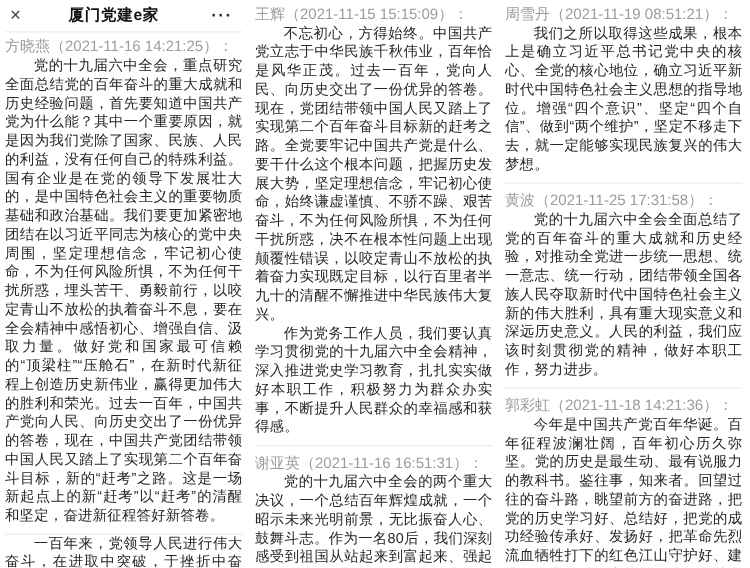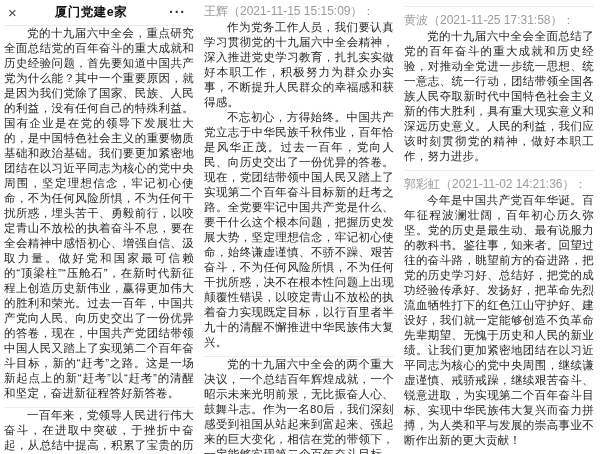--- a/index.html
+++ b/index.html
@@ -47,55 +47,61 @@
 <div class="page">
 
   <div class="col">
     <div class="appbar">
       <span class="close">×</span>
       <span class="title">厦门党建e家</span>
       <span class="more">···</span>
     </div>
 
     <div class="comment first">
+      <div class="author">方晓燕（2021-11-16 14:21:25）：</div>
       <p class="para">党的十九届六中全会，重点研究全面总结党的百年奋斗的重大成就和历史经验问题，首先要知道中国共产党为什么能？其中一个重要原因，就是因为我们党除了国家、民族、人民的利益，没有任何自己的特殊利益。国有企业是在党的领导下发展壮大的，是中国特色社会主义的重要物质基础和政治基础。我们要更加紧密地团结在以习近平同志为核心的党中央周围，坚定理想信念，牢记初心使命，不为任何风险所惧，不为任何干扰所惑，埋头苦干、勇毅前行，以咬定青山不放松的执着奋斗不息，要在全会精神中感悟初心、增强自信、汲取力量。做好党和国家最可信赖的“顶梁柱”“压舱石”，在新时代新征程上创造历史新伟业，赢得更加伟大的胜利和荣光。过去一百年，中国共产党向人民、向历史交出了一份优异的答卷，现在，中国共产党团结带领中国人民又踏上了实现第二个百年奋斗目标，新的“赶考”之路。这是一场新起点上的新“赶考”以“赶考”的清醒和坚定，奋进新征程答好新答卷。</p>
     </div>
 
     <div class="divider"></div>
 
     <div class="comment">
       <p class="para">一百年来，党领导人民进行伟大奋斗，在进取中突破，于挫折中奋起，从总结中提高，积累了宝贵的历史经验。党的十九届六中全会审议通过的《中共</p>
     </div>
   </div>
 
   <div class="col">
     <div class="comment first">
       <div class="author">王辉（2021-11-15 15:15:09）：</div>
+      <p class="para">不忘初心，方得始终。中国共产党立志于中华民族千秋伟业，百年恰是风华正茂。过去一百年，党向人民、向历史交出了一份优异的答卷。现在，党团结带领中国人民又踏上了实现第二个百年奋斗目标新的赶考之路。全党要牢记中国共产党是什么、要干什么这个根本问题，把握历史发展大势，坚定理想信念，牢记初心使命，始终谦虚谨慎、不骄不躁、艰苦奋斗，不为任何风险所惧，不为任何干扰所惑，决不在根本性问题上出现颠覆性错误，以咬定青山不放松的执着奋力实现既定目标，以行百里者半九十的清醒不懈推进中华民族伟大复兴。</p>
       <p class="para">作为党务工作人员，我们要认真学习贯彻党的十九届六中全会精神，深入推进党史学习教育，扎扎实实做好本职工作，积极努力为群众办实事，不断提升人民群众的幸福感和获得感。</p>
-      <p class="para">不忘初心，方得始终。中国共产党立志于中华民族千秋伟业，百年恰是风华正茂。过去一百年，党向人民、向历史交出了一份优异的答卷。现在，党团结带领中国人民又踏上了实现第二个百年奋斗目标新的赶考之路。全党要牢记中国共产党是什么、要干什么这个根本问题，把握历史发展大势，坚定理想信念，牢记初心使命，始终谦虚谨慎、不骄不躁、艰苦奋斗，不为任何风险所惧，不为任何干扰所惑，决不在根本性问题上出现颠覆性错误，以咬定青山不放松的执着奋力实现既定目标，以行百里者半九十的清醒不懈推进中华民族伟大复兴。</p>
     </div>
 
     <div class="divider"></div>
 
     <div class="comment">
+      <div class="author">谢亚英（2021-11-16 16:51:31）：</div>
       <p class="para">党的十九届六中全会的两个重大决议，一个总结百年辉煌成就，一个昭示未来光明前景，无比振奋人心、鼓舞斗志。作为一名80后，我们深刻感受到祖国从站起来到富起来、强起来的巨大变化，相信在党的带领下，一定能够实现第二个百年奋斗目标、实现中华民族伟大复兴。作为一名基层党员，我们要更加坚定理想信念，砥砺奋进，不断提升服务水平，为公司的发展贡献一份力量。</p>
     </div>
   </div>
 
   <div class="col">
+    <div class="comment first">
+      <div class="author">周雪丹（2021-11-19 08:51:21）：</div>
+      <p class="para">我们之所以取得这些成果，根本上是确立习近平总书记党中央的核心、全党的核心地位，确立习近平新时代中国特色社会主义思想的指导地位。增强“四个意识”、坚定“四个自信”、做到“两个维护”，坚定不移走下去，就一定能够实现民族复兴的伟大梦想。</p>
+    </div>
 
     <div class="divider"></div>
 
     <div class="comment">
       <div class="author">黄波（2021-11-25 17:31:58）：</div>
       <p class="para">党的十九届六中全会全面总结了党的百年奋斗的重大成就和历史经验，对推动全党进一步统一思想、统一意志、统一行动，团结带领全国各族人民夺取新时代中国特色社会主义新的伟大胜利，具有重大现实意义和深远历史意义。人民的利益，我们应该时刻贯彻党的精神，做好本职工作，努力进步。</p>
     </div>
 
     <div class="divider"></div>
 
     <div class="comment">
-      <div class="author">郭彩虹（2021-11-02 14:21:36）：</div>
+      <div class="author">郭彩虹（2021-11-18 14:21:36）：</div>
       <p class="para">今年是中国共产党百年华诞。百年征程波澜壮阔，百年初心历久弥坚。党的历史是最生动、最有说服力的教科书。鉴往事，知来者。回望过往的奋斗路，眺望前方的奋进路，把党的历史学习好、总结好，把党的成功经验传承好、发扬好，把革命先烈流血牺牲打下的红色江山守护好、建设好，我们就一定能够创造不负革命先辈期望、无愧于历史和人民的新业绩。让我们更加紧密地团结在以习近平同志为核心的党中央周围，继续谦虚谨慎、戒骄戒躁，继续艰苦奋斗、锐意进取，为实现第二个百年奋斗目标、实现中华民族伟大复兴而奋力拼搏，为人类和平与发展的崇高事业不断作出新的更大贡献！</p>
     </div>
 
   </div>
 
 </div>
 
 </body></html>

